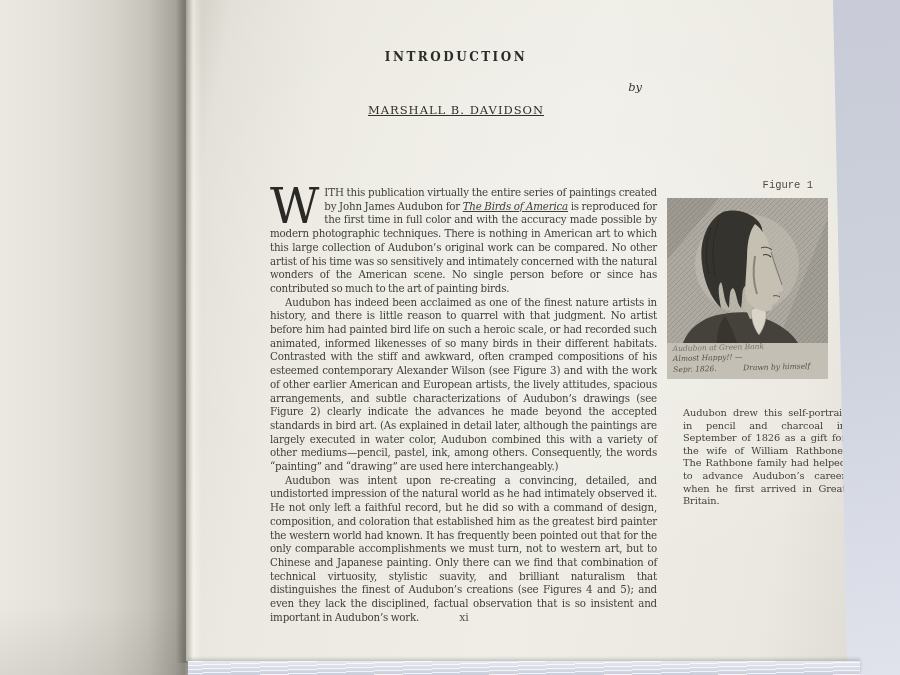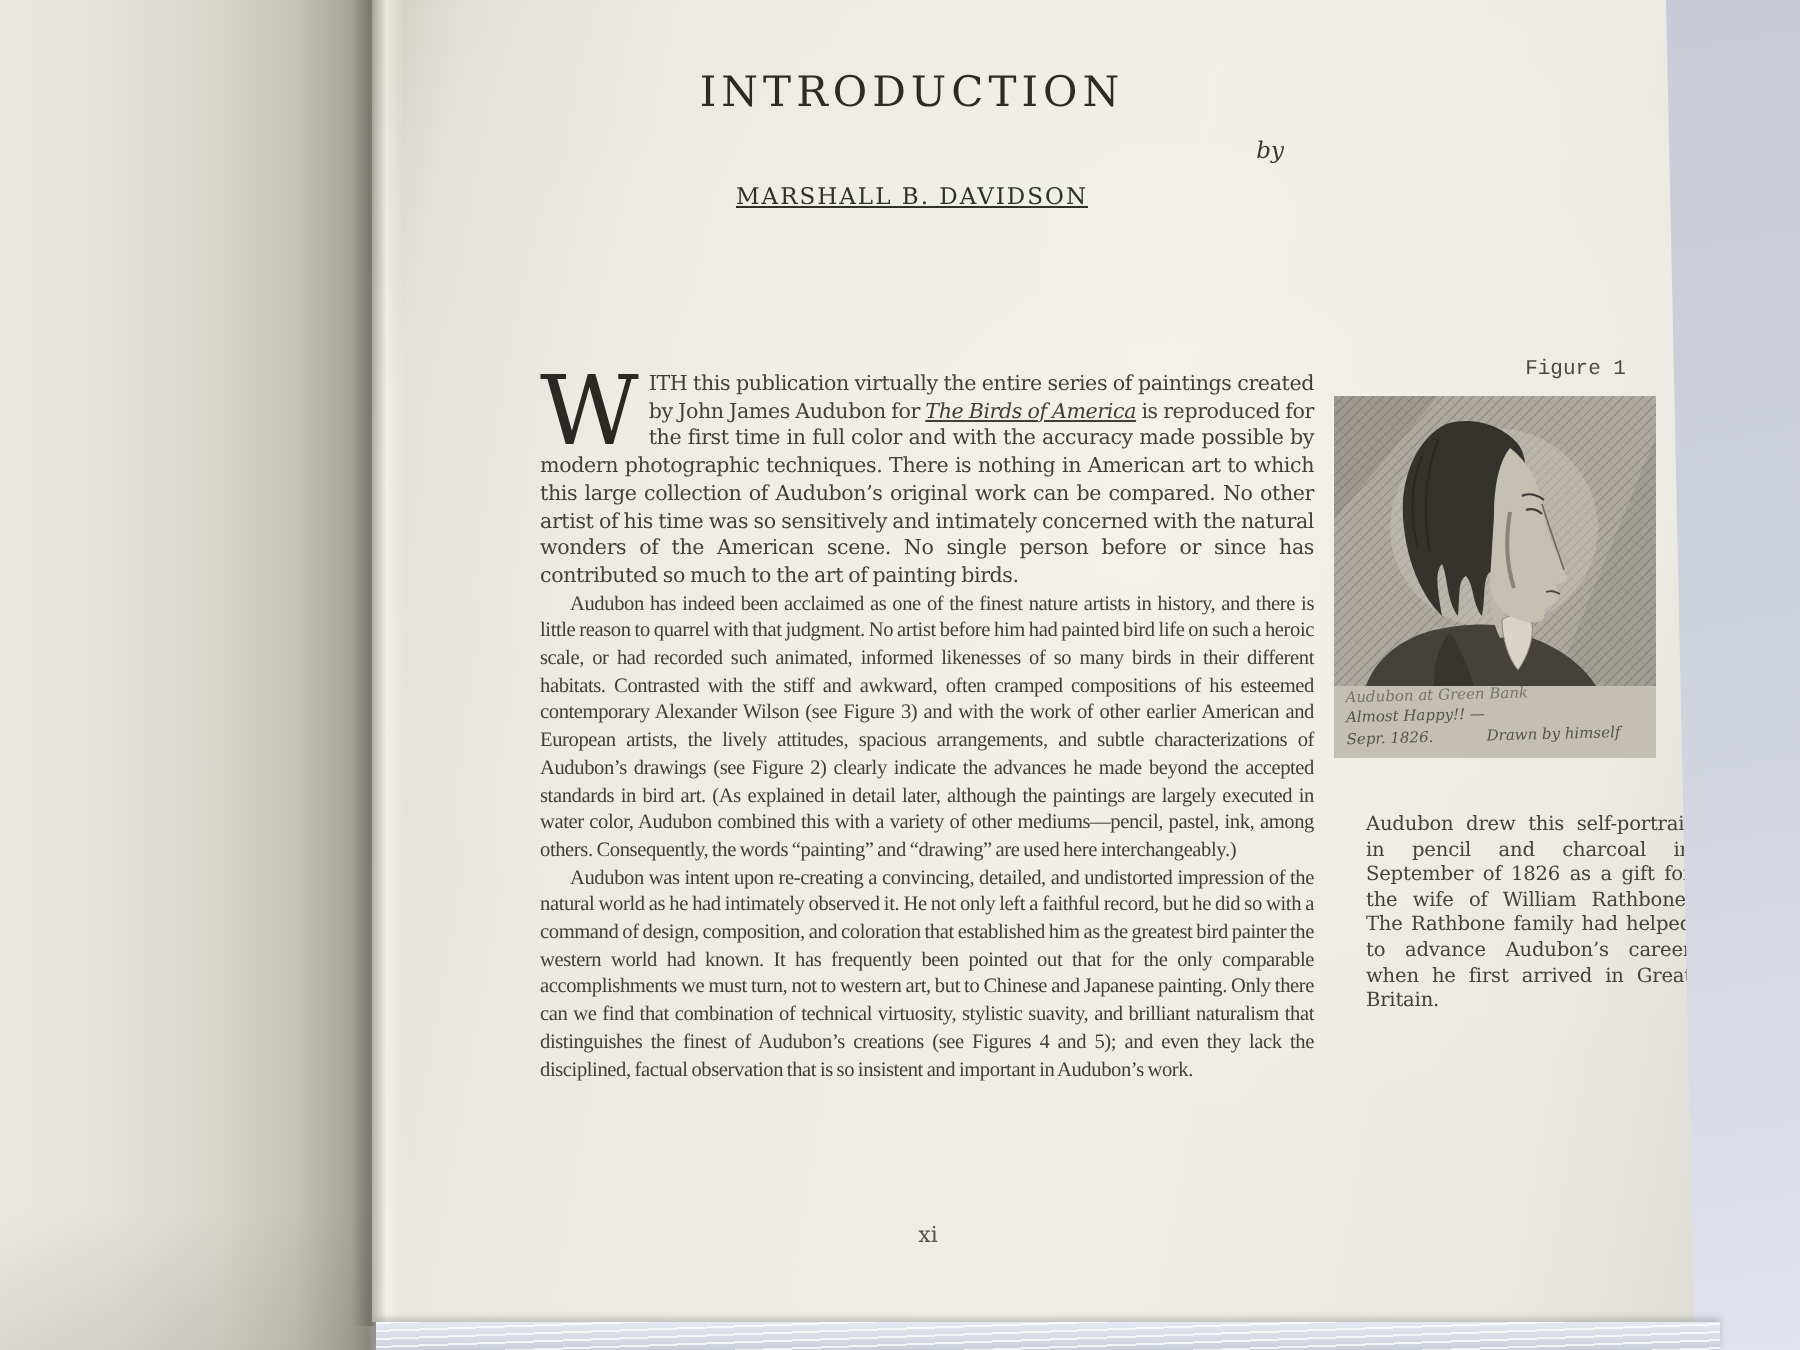--- a/index.html
+++ b/index.html
@@ -34,31 +34,31 @@
   .bottom-edges{
     position:absolute;left:188px;top:661px;width:672px;height:14px;
     background:
       repeating-linear-gradient(178deg,rgba(255,255,255,.75) 0 1px,rgba(205,210,222,.0) 1px 4px),
       linear-gradient(180deg,#e6e9f0 0%,#d3d7e2 70%,#c9cdda 100%);
     box-shadow:0 -2px 3px rgba(70,70,80,.25);
   }
 
   
   .page-head{position:absolute;left:84px;top:34px;width:372px;text-align:center;color:#2f2e29;}
-  .page-title{font-size:21px;font-weight:normal;letter-spacing:2.5px;margin:0;color:#2c2b26;}
+  .page-title{font-size:12px;font-weight:bold;letter-spacing:2.5px;margin:16px;color:#2c2b26;}
   .byline{font-size:11.5px;font-style:italic;margin-top:10px;color:#3a3934;text-align:right;}
   .author{font-size:11.5px;letter-spacing:1px;margin-top:9px;color:#30302b;text-decoration:underline;}
 
   .body-col{
     position:absolute;left:84px;top:186px;width:387px;
     font-size:10.3px;line-height:13.7px;letter-spacing:-0.2px;word-spacing:-0.5px;
     text-align:justify;color:#413f39;
   }
   .body-col p{margin:0;}
-  .body-col p.indent{text-indent:15px;font-family:Liberation Serif, serif;}
+  .body-col p.indent{text-indent:15px;}
   .dropcap{
     float:left;font-size:48px;line-height:38px;height:39px;
     margin:1px 5px 0 0;color:#2a2925;letter-spacing:0;
   }
   .body-col em{font-style:italic;text-decoration:underline;}
 
   .fig-label{
     position:absolute;left:481px;top:179px;width:146px;
     text-align:right;font-size:10.5px;color:#4c4a43;font-family:Liberation Mono, monospace;
   }

